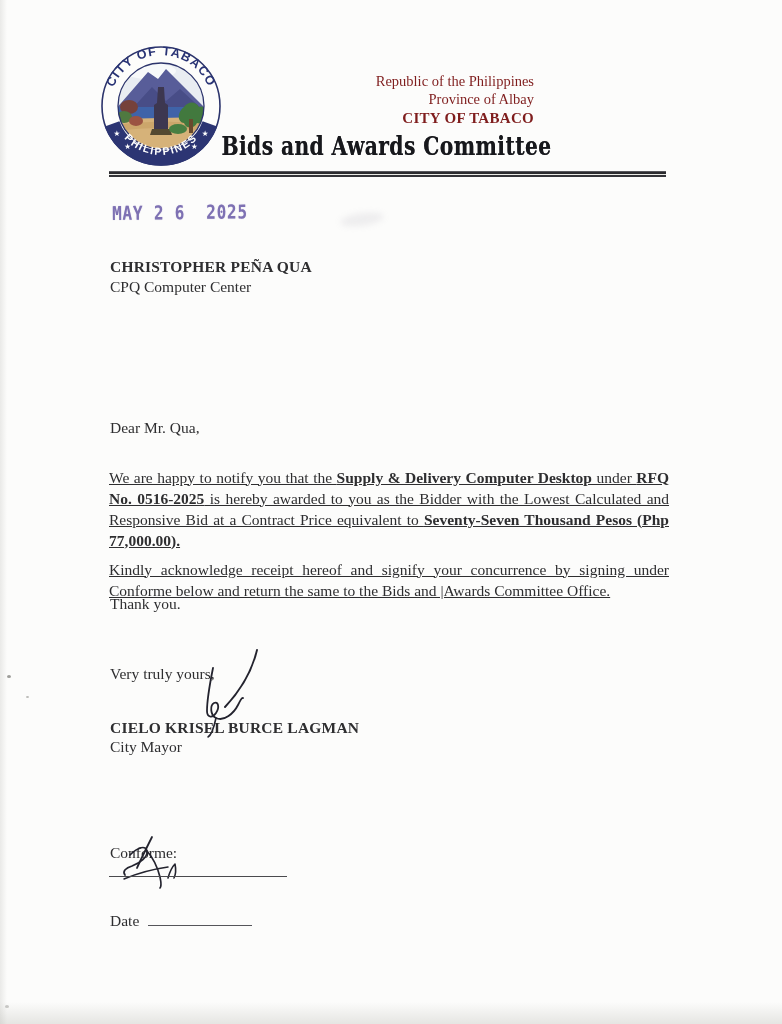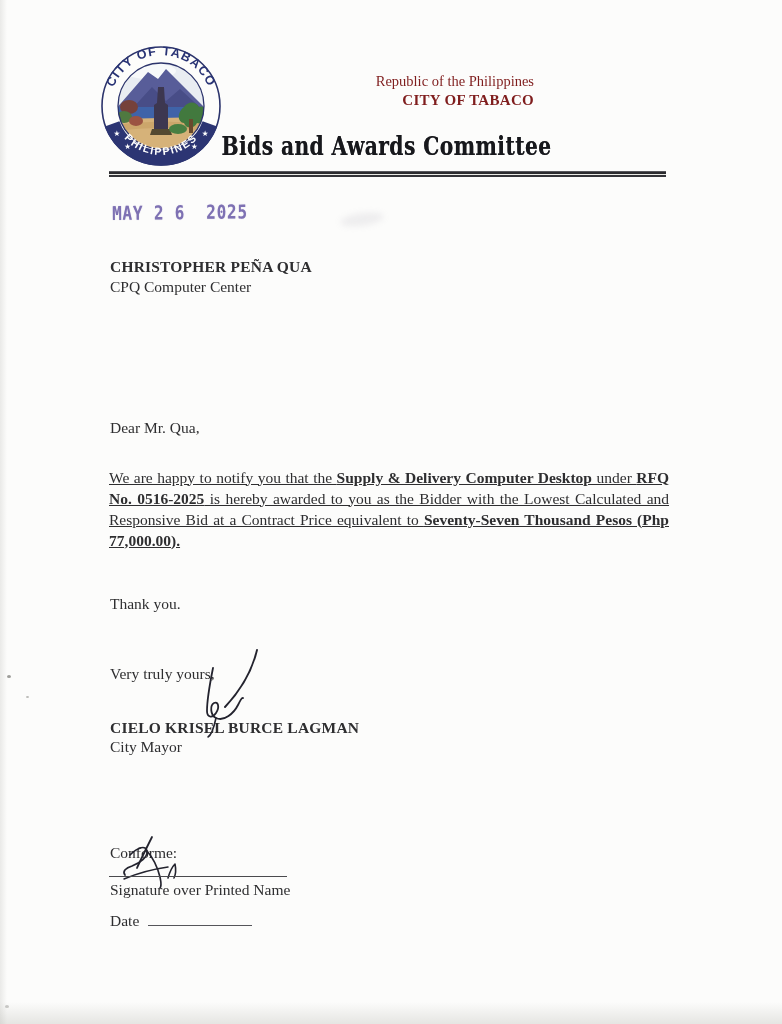--- a/index.html
+++ b/index.html
@@ -139,39 +139,41 @@
       <text x="16.9" y="91.4">★</text>
       <text x="10.5" y="76.4">★</text>
       <text x="94.4" y="103.6">★</text>
       <text x="105.1" y="91.4">★</text>
       <text x="111.5" y="76.4">★</text>
     </g>
   </svg>
 
   <div class="abs letterhead">
     <div>Republic of the Philippines</div>
+    <div>Province of Albay</div>
     <div class="city">CITY OF TABACO</div>
   </div>
 
   <div class="abs committee">Bids and Awards Committee</div>
   <div class="abs rule"></div>
 
   <div class="abs stamp">MAY 2 6  2025</div>
   <div class="abs smudge"></div>
 
   <div class="abs recipient">
     <div class="name">CHRISTOPHER PEÑA QUA</div>
     <div>CPQ Computer Center</div>
   </div>
 
 
   <div class="abs salutation">Dear Mr. Qua,</div>
 
   <p class="abs para p1"><span>We are happy to notify you that the </span><b>Supply &amp; Delivery Computer Desktop</b><span> under </span><b>RFQ No. 0516-2025</b><span> is hereby awarded to you as the Bidder with the Lowest Calculated and Responsive Bid at a Contract Price equivalent to </span><b>Seventy-Seven Thousand Pesos (Php 77,000.00).</b></p>
 
+  <p class="abs para p2">Kindly acknowledge receipt hereof and signify your concurrence by signing under Conforme below and return the same to the Bids and |Awards Committee Office.</p>
 
   <div class="abs thanks">Thank you.</div>
 
   <div class="abs valediction">Very truly yours,</div>
 
   <svg class="abs sig sig-main" viewBox="0 0 66 100">
     <path d="M59,7 C54,28 44,46 27,64" stroke-width="1.9"></path>
     <path d="M15,25 C12,40 9,56 9,68 C9,74 14,76 18,70 C22,64 20,58 16,60 C12,62 12,72 18,75 C26,79 36,70 40,62 C42,58 44,54 45,55" stroke-width="1.8"></path>
     <path d="M18,75 C16,84 14,92 10,94" stroke-width="1.6"></path>
   </svg>
@@ -183,21 +185,20 @@
 
   <svg class="abs sig sig-conf" viewBox="0 0 64 64">
     <path d="M34,4 C28,16 22,28 19,35" stroke-width="1.8"></path>
     <path d="M12,22 C20,14 28,12 29,18 C30,24 22,30 14,33 C8,35 4,38 7,42" stroke-width="1.7"></path>
     <path d="M29,18 C36,26 40,36 42,44 C43,49 44,53 42,55" stroke-width="1.7"></path>
     <path d="M6,46 C20,40 36,36 50,34" stroke-width="1.5"></path>
     <path d="M50,45 C52,38 55,33 57,31 C58,36 58,41 56,45" stroke-width="1.6"></path>
   </svg>
 
   <div class="abs sig-line"></div>
-  <div class="abs sig-caption">Signature over Printed Name</div>
 
   <div class="abs date-row"><span>Date</span><span class="date-line"></span></div>
 
   <div class="abs speck s1"></div>
   <div class="abs speck s2"></div>
   <div class="abs speck s3"></div>
   <div class="abs speck s4"></div>
 
 </div>
 

